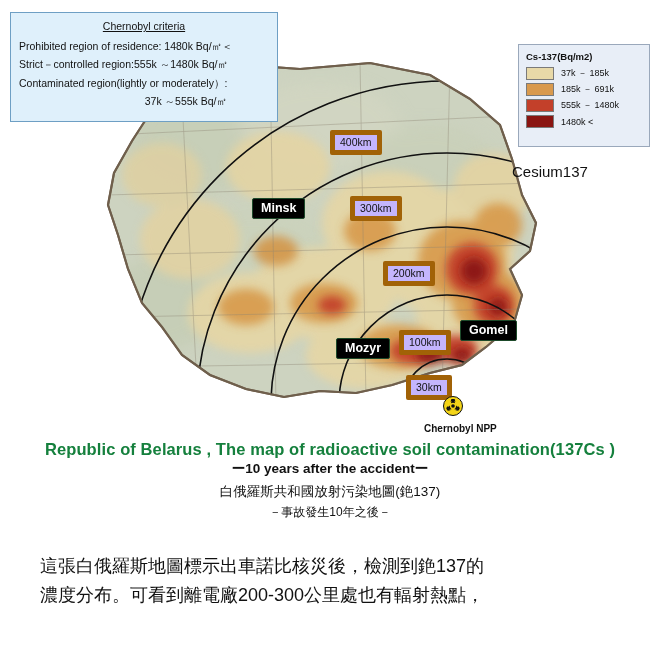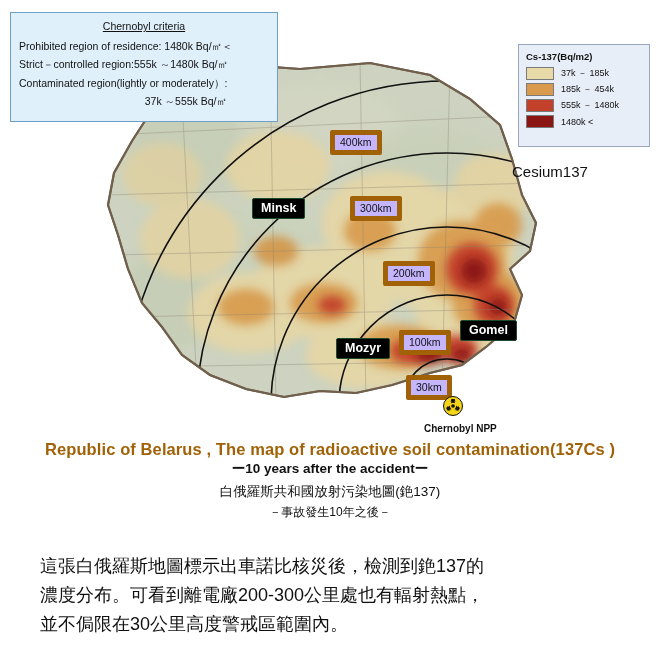--- a/index.html
+++ b/index.html
@@ -155,21 +155,21 @@
   #title-block {
     position: absolute;
     left: 0;
     top: 440px;
     width: 660px;
     text-align: center;
   }
   .title-en {
     font-size: 16.5px;
     font-weight: bold;
-    color: #a16207;
+    color: #15803d;
     letter-spacing: 0.1px;
   }
   .title-sub-en {
     font-size: 13.5px;
     font-weight: bold;
     color: #111;
     margin-top: 1px;
   }
   .title-zh {
     font-size: 13.5px;
@@ -309,21 +309,21 @@
   </div>
 
   <div class="legend-box">
     <div class="legend-title">Cs-137(Bq/m2)</div>
     <div class="legend-row">
       <span class="legend-swatch" style="background:#e8d9a8"></span>
       <span class="legend-label">37k －   185k</span>
     </div>
     <div class="legend-row">
       <span class="legend-swatch" style="background:#d99a4e"></span>
-      <span class="legend-label">185k －  454k</span>
+      <span class="legend-label">185k －  691k</span>
     </div>
     <div class="legend-row">
       <span class="legend-swatch" style="background:#c3402a"></span>
       <span class="legend-label">555k － 1480k</span>
     </div>
     <div class="legend-row">
       <span class="legend-swatch" style="background:#8a1512"></span>
       <span class="legend-label">1480k &lt;</span>
     </div>
   </div>
@@ -362,14 +362,13 @@
 <div id="title-block">
   <div class="title-en">Republic of Belarus , The map  of radioactive soil contamination(137Cs )</div>
   <div class="title-sub-en">ー10 years after  the accidentー</div>
   <div class="title-zh">白俄羅斯共和國放射污染地圖(銫137)</div>
   <div class="title-sub-zh">－事故發生10年之後－</div>
 </div>
 
 <div id="body-text">
   <p>這張白俄羅斯地圖標示出車諾比核災後，檢測到銫137的</p>
   <p>濃度分布。可看到離電廠200-300公里處也有輻射熱點，</p>
-  <p>並不侷限在30公里高度警戒區範圍內。</p>
 </div>
 
 </body></html>

